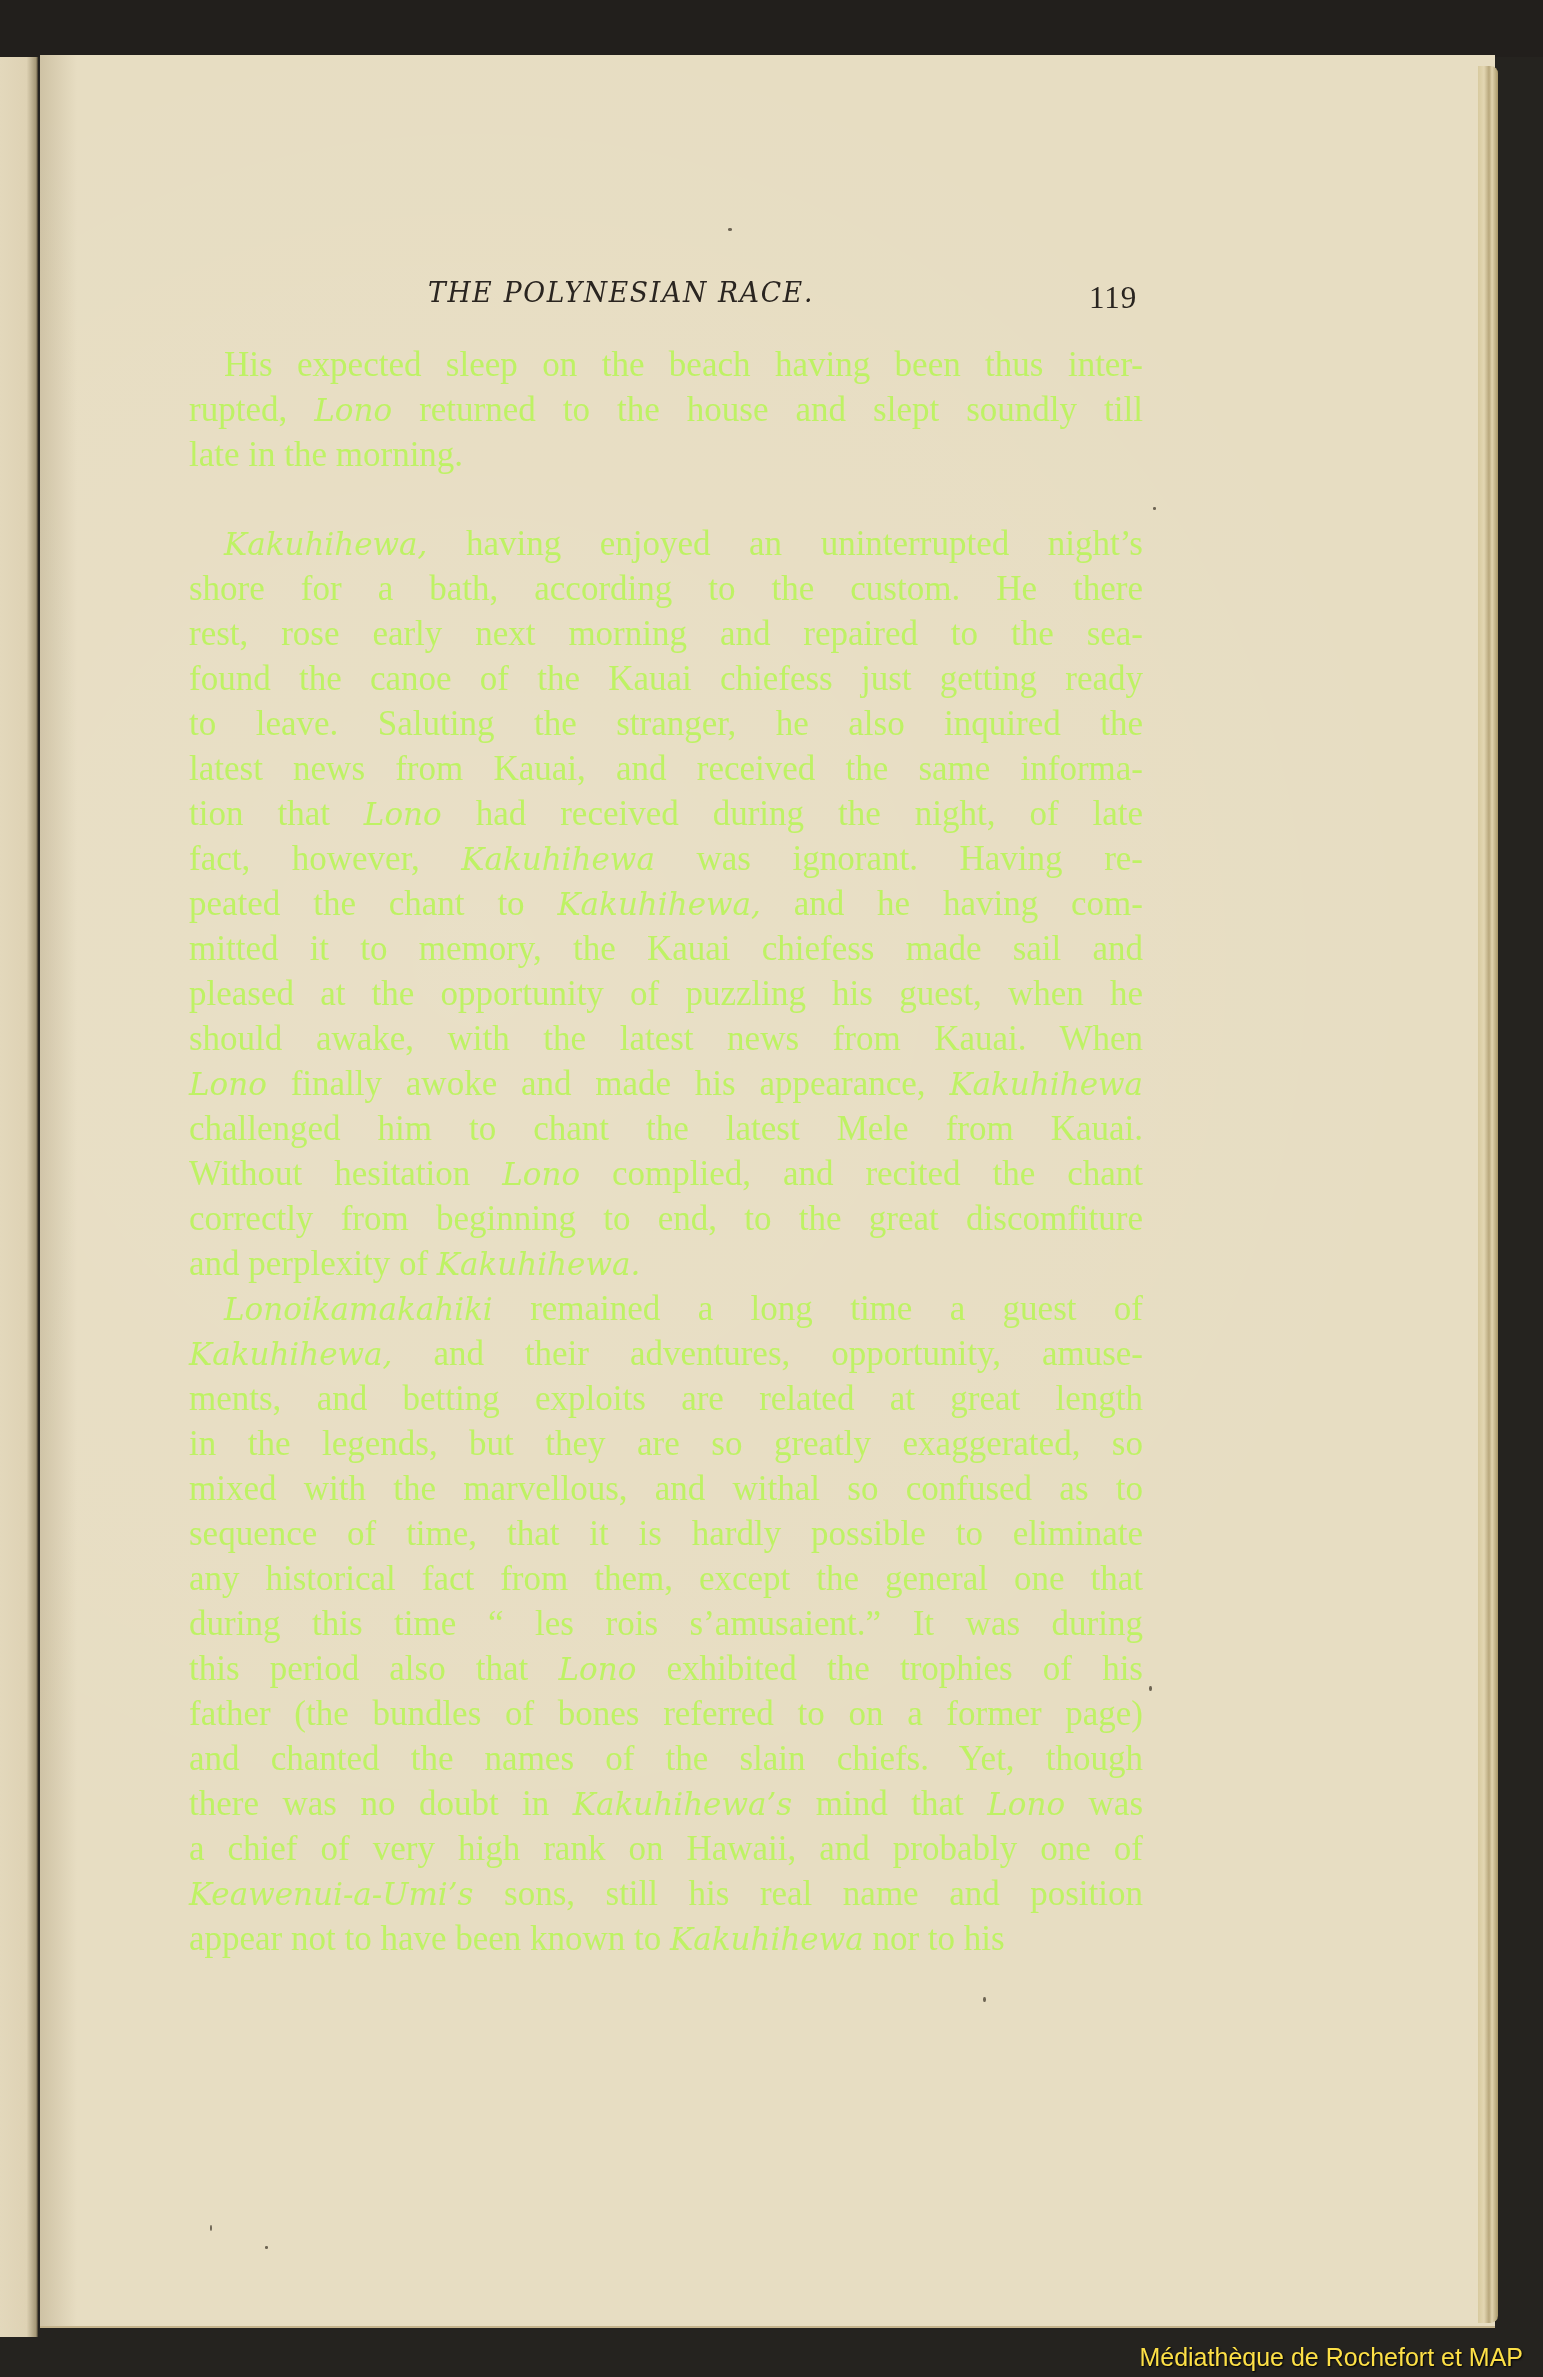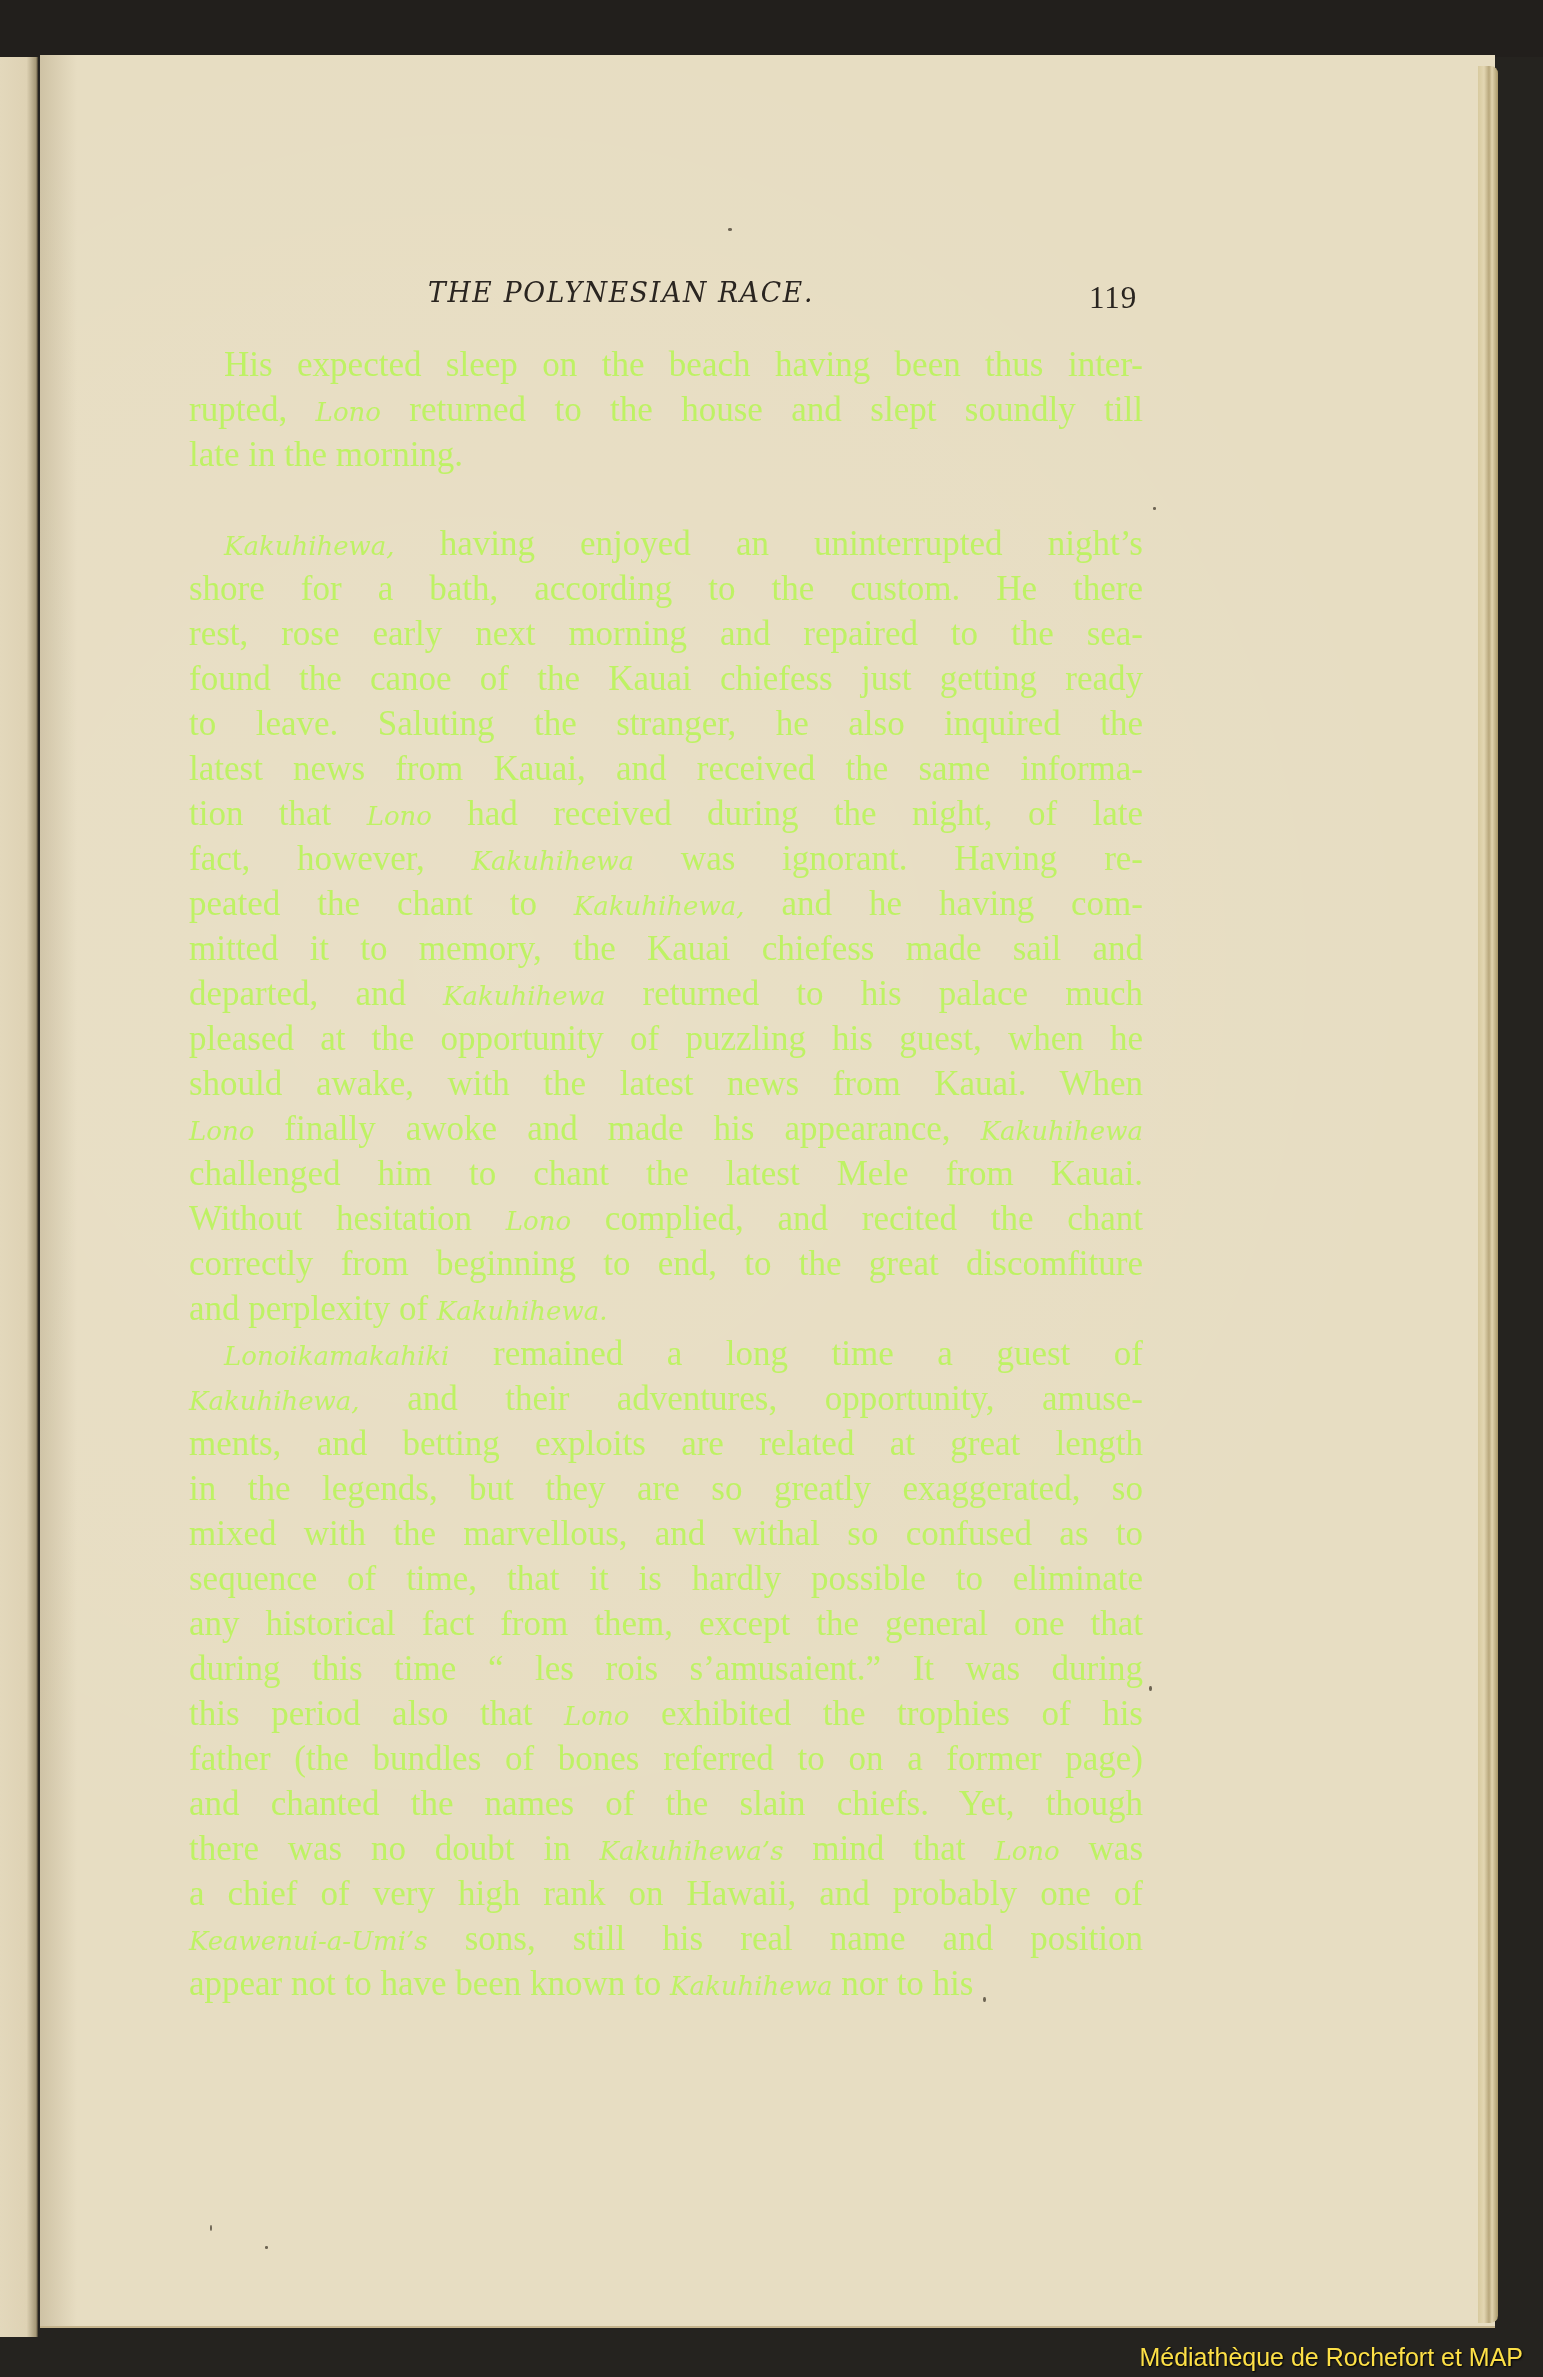--- a/index.html
+++ b/index.html
@@ -49,21 +49,21 @@
       line-height: 45px; color: #bef264;
       text-align: justify;
     }
     .line {
       display: block; white-space: nowrap; text-align: justify;
       text-align-last: justify; height: 45px;
     }
     .line.last { text-align-last: left; }
     .indent { padding-left: 35px; }
     .para-gap { height: 44px; }
-    em { font-style: italic; font-family: "DejaVu Serif", serif; font-size: 26px; }
+    em { font-style: italic; font-family: "DejaVu Serif", serif; font-size: 31px; }
     .watermark {
       position: absolute; right: 20px; bottom: 5.5px;
       font-family: Liberation Sans, sans-serif; font-size: 25px;
       color: #fde047; text-shadow: 0.9px 0.9px 1.8px #000;
     }
     .specks span {
       position: absolute; background: #6d6453; border-radius: 50%;
     }
   </style>
 </head>
@@ -99,21 +99,20 @@
       <span class="line indent"><em>Kakuhihewa,</em><span> having enjoyed an uninterrupted night’s</span></span>
       <span class="line"><span>shore for a bath, according to the custom.  He there</span></span>
       <span class="line"><span>rest, rose early next morning and repaired to the sea-</span></span>
       <span class="line"><span>found the canoe of the Kauai chiefess just getting ready</span></span>
       <span class="line"><span>to leave.  Saluting the stranger, he also inquired the</span></span>
       <span class="line"><span>latest news from Kauai, and received the same informa-</span></span>
       <span class="line"><span>tion that </span><em>Lono</em><span> had received during the night, of late</span></span>
       <span class="line"><span>fact, however, </span><em>Kakuhihewa</em><span> was ignorant.  Having re-</span></span>
       <span class="line"><span>peated the chant to </span><em>Kakuhihewa,</em><span> and he having com-</span></span>
       <span class="line"><span>mitted it to memory, the Kauai chiefess made sail and</span></span>
-      <span class="line"><span>departed, and </span><em>Kakuhihewa</em><span> returned to his palace much</span></span>
       <span class="line"><span>pleased at the opportunity of puzzling his guest, when he</span></span>
       <span class="line"><span>should awake, with the latest news from Kauai.  When</span></span>
       <span class="line"><em>Lono</em><span> finally awoke and made his appearance, </span><em>Kakuhihewa</em></span>
       <span class="line"><span>challenged him to chant the latest Mele from Kauai.</span></span>
       <span class="line"><span>Without hesitation </span><em>Lono</em><span> complied, and recited the chant</span></span>
       <span class="line"><span>correctly from beginning to end, to the great discomfiture</span></span>
       <span class="line last"><span>and perplexity of </span><em>Kakuhihewa.</em></span>
     </section>
     <section>
       <span class="line indent"><em>Lonoikamakahiki</em><span> remained a long time a guest of</span></span>

